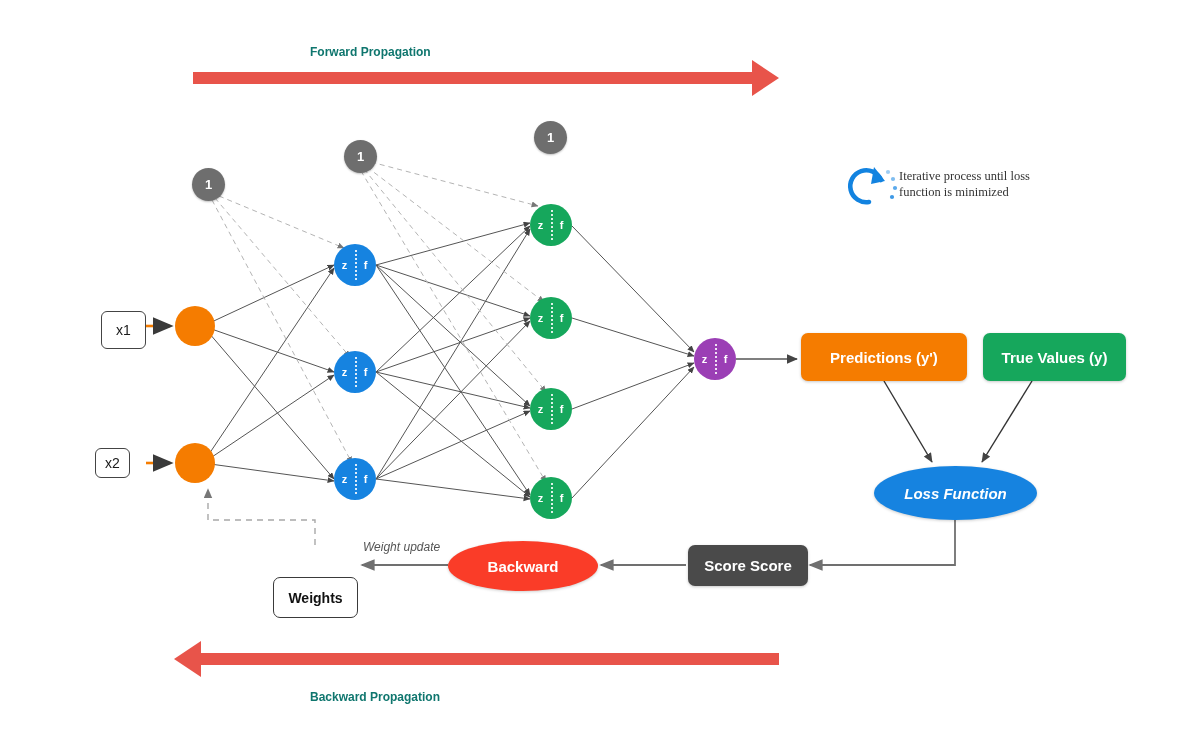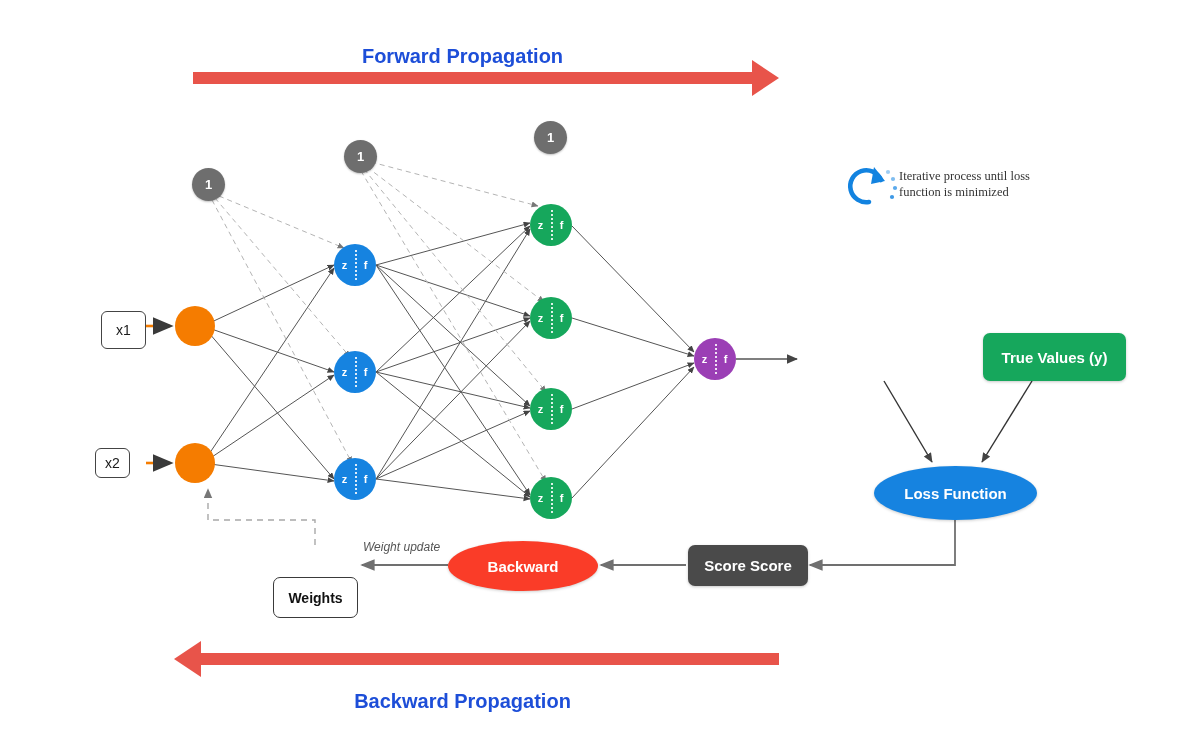--- a/index.html
+++ b/index.html
@@ -31,22 +31,22 @@
            box-shadow:0 1px 3px rgba(0,0,0,.22);}
   .predbox{background:#f57c00;}
   .truebox{background:#16a75c;}
   .scorebox{background:#4a4a4a;}
 
   .ellipse{position:absolute;border-radius:50%;display:flex;align-items:center;justify-content:center;
            color:#fff;font-weight:bold;font-size:15px;box-shadow:0 1px 3px rgba(0,0,0,.2);}
   .lossell{background:#1683e0;}
   .optell{background:#fa3c28;}
 
-  .bannerlabel{position:absolute;color:#1d4ed8;font-weight:bold;font-size:20px;
-               text-align:center;white-space:nowrap;}
+  .bannerlabel{position:absolute;color:#0f766e;font-weight:bold;font-size:12px;
+               white-space:nowrap;}
   .smalllabel{position:absolute;font-size:12px;color:#555;white-space:nowrap;font-style:italic;}
   .notetext{position:absolute;font-size:12.5px;line-height:16px;color:#333;width:150px;}
 </style>
 </head>
 <body>
 
 <div id="stage">
 
   <svg id="wires" viewBox="0 0 1200 750">
     <defs>
@@ -217,24 +217,27 @@
     <span class="divider"></span>
     <span>f</span>
   </div>
 
   <div class="node outnode zf" style="left:694px;top:338px;width:42px;height:42px;">
     <span>z</span>
     <span class="divider"></span>
     <span>f</span>
   </div>
 
+  <div class="pillbox predbox" style="left:801px;top:333px;width:166px;height:48px;">
+    <span>Predictions (y')</span>
+  </div>
   <div class="pillbox truebox" style="left:983px;top:333px;width:143px;height:48px;">
     <span>True Values (y)</span>
   </div>
-  <div class="ellipse lossell" style="left:874px;top:466px;width:163px;height:54px;">
+  <div class="ellipse lossell" style="left:874px;top:466px;width:163px;height:54px;font-style:italic;">
     <span>Loss Function</span>
   </div>
   <div class="pillbox scorebox" style="left:688px;top:545px;width:120px;height:41px;">
     <span>Score Score</span>
   </div>
   <div class="ellipse optell" style="left:448px;top:541px;width:150px;height:50px;">
     <span>Backward</span>
   </div>
   <div class="weightbox" style="left:273px;top:577px;width:85px;height:41px;">
     <span>Weights</span>

